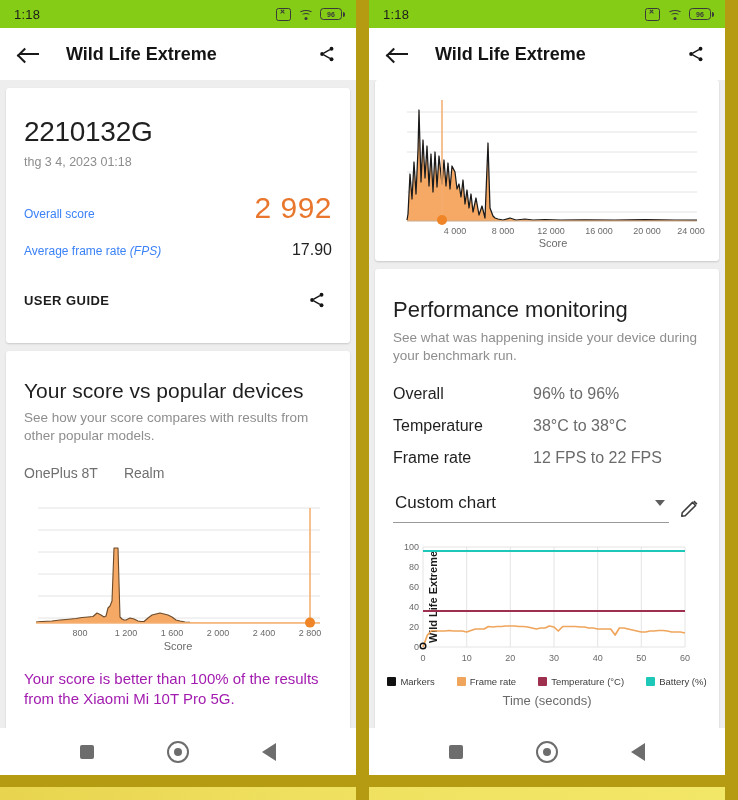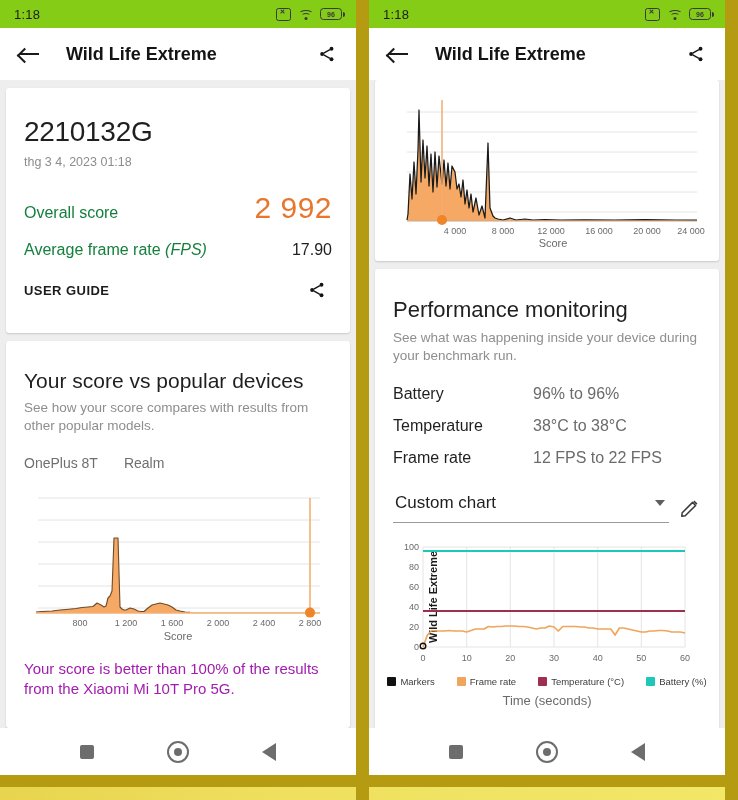--- a/index.html
+++ b/index.html
@@ -59,25 +59,25 @@
   
   .content{background:#eeeeee;height:calc(775px - 28px - 52px - 47px);overflow:hidden;}
   .card{background:#ffffff;margin:8px 6px;border-radius:3px;box-shadow:0 1px 2px rgba(0,0,0,.16);
     padding:28px 18px;box-sizing:border-box;}
   .card.tight{padding:12px 10px;}
 
   
   .dev-name{font-size:28px;color:#1f1f1f;font-weight:400;letter-spacing:-.3px;}
   .dev-date{font-size:12.5px;color:#8c8c8c;margin-top:7px;}
   .row{display:flex;align-items:baseline;justify-content:space-between;margin-top:22px;}
-  .row .lab{font-size:16px;color:#15803d;}
+  .row .lab{font-size:12px;color:#3b82f6;}
   .row .lab em{font-style:italic;}
   .big-score{font-size:30px;color:#e8762c;font-weight:400;letter-spacing:.5px;}
   .val{font-size:16px;color:#222;}
-  .guide-row{display:flex;align-items:center;justify-content:space-between;margin-top:16px;text-align:right;}
+  .guide-row{display:flex;align-items:center;justify-content:space-between;margin-top:26px;text-align:right;}
   .guide-link{font-size:13px;font-weight:bold;color:#1c1c1c;letter-spacing:.45px;cursor:pointer;}
 
   
   .share{width:18px;height:18px;display:block;}
 
   
   .card-h{font-size:21px;color:#1f1f1f;font-weight:400;}
   .card-sub{font-size:13.5px;color:#8e8e8e;line-height:1.34;margin-top:6px;}
   .tabs{display:flex;align-items:flex-end;gap:26px;margin-top:20px;white-space:nowrap;overflow:hidden;}
   .tab{font-size:14px;color:#6f6f6f;padding-bottom:7px;cursor:pointer;}
@@ -298,21 +298,21 @@
           </g>
           <text class="axis-title" x="168" y="153" text-anchor="middle">Score</text>
         </svg>
       </div>
 
       <div class="card">
         <div class="card-h" style="font-size:22px;">Performance monitoring</div>
         <div class="card-sub">See what was happening inside your device during your benchmark run.</div>
 
         <div class="prow" style="margin-top:20px;">
-          <div class="k">Battery</div>
+          <div class="k">Overall</div>
           <div class="v">96% to 96%</div>
         </div>
         <div class="prow">
           <div class="k">Temperature</div>
           <div class="v">38°C to 38°C</div>
         </div>
         <div class="prow">
           <div class="k">Frame rate</div>
           <div class="v">12 FPS to 22 FPS</div>
         </div>

